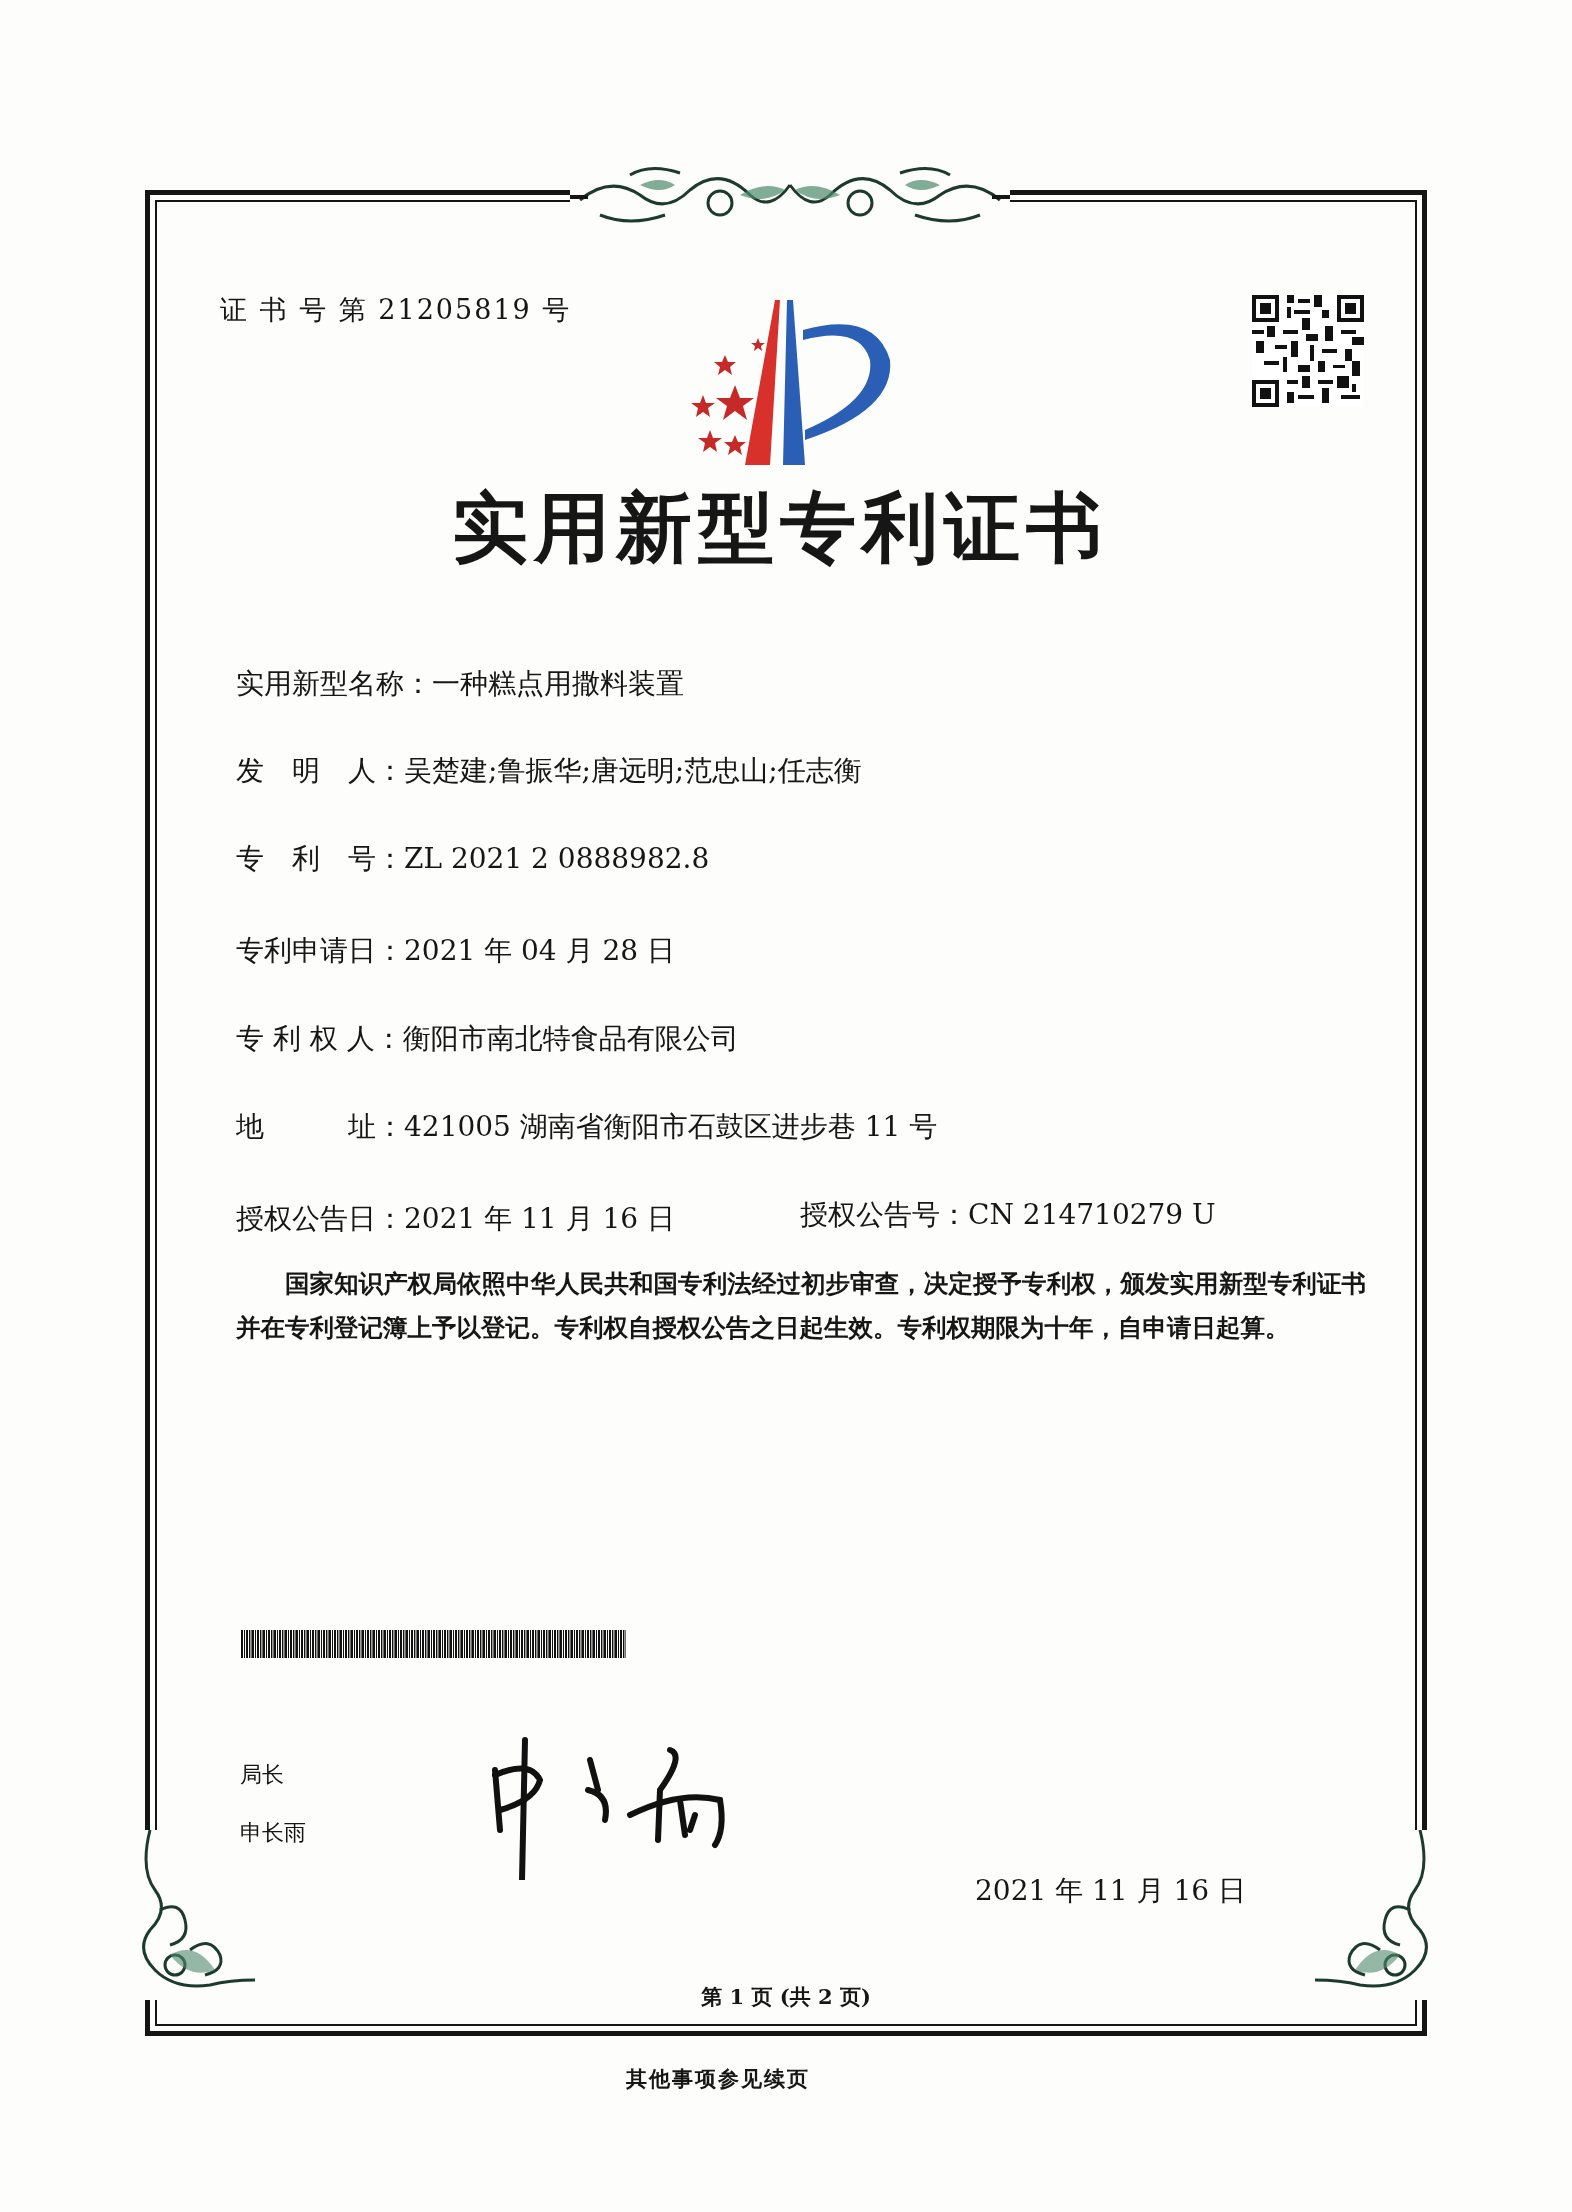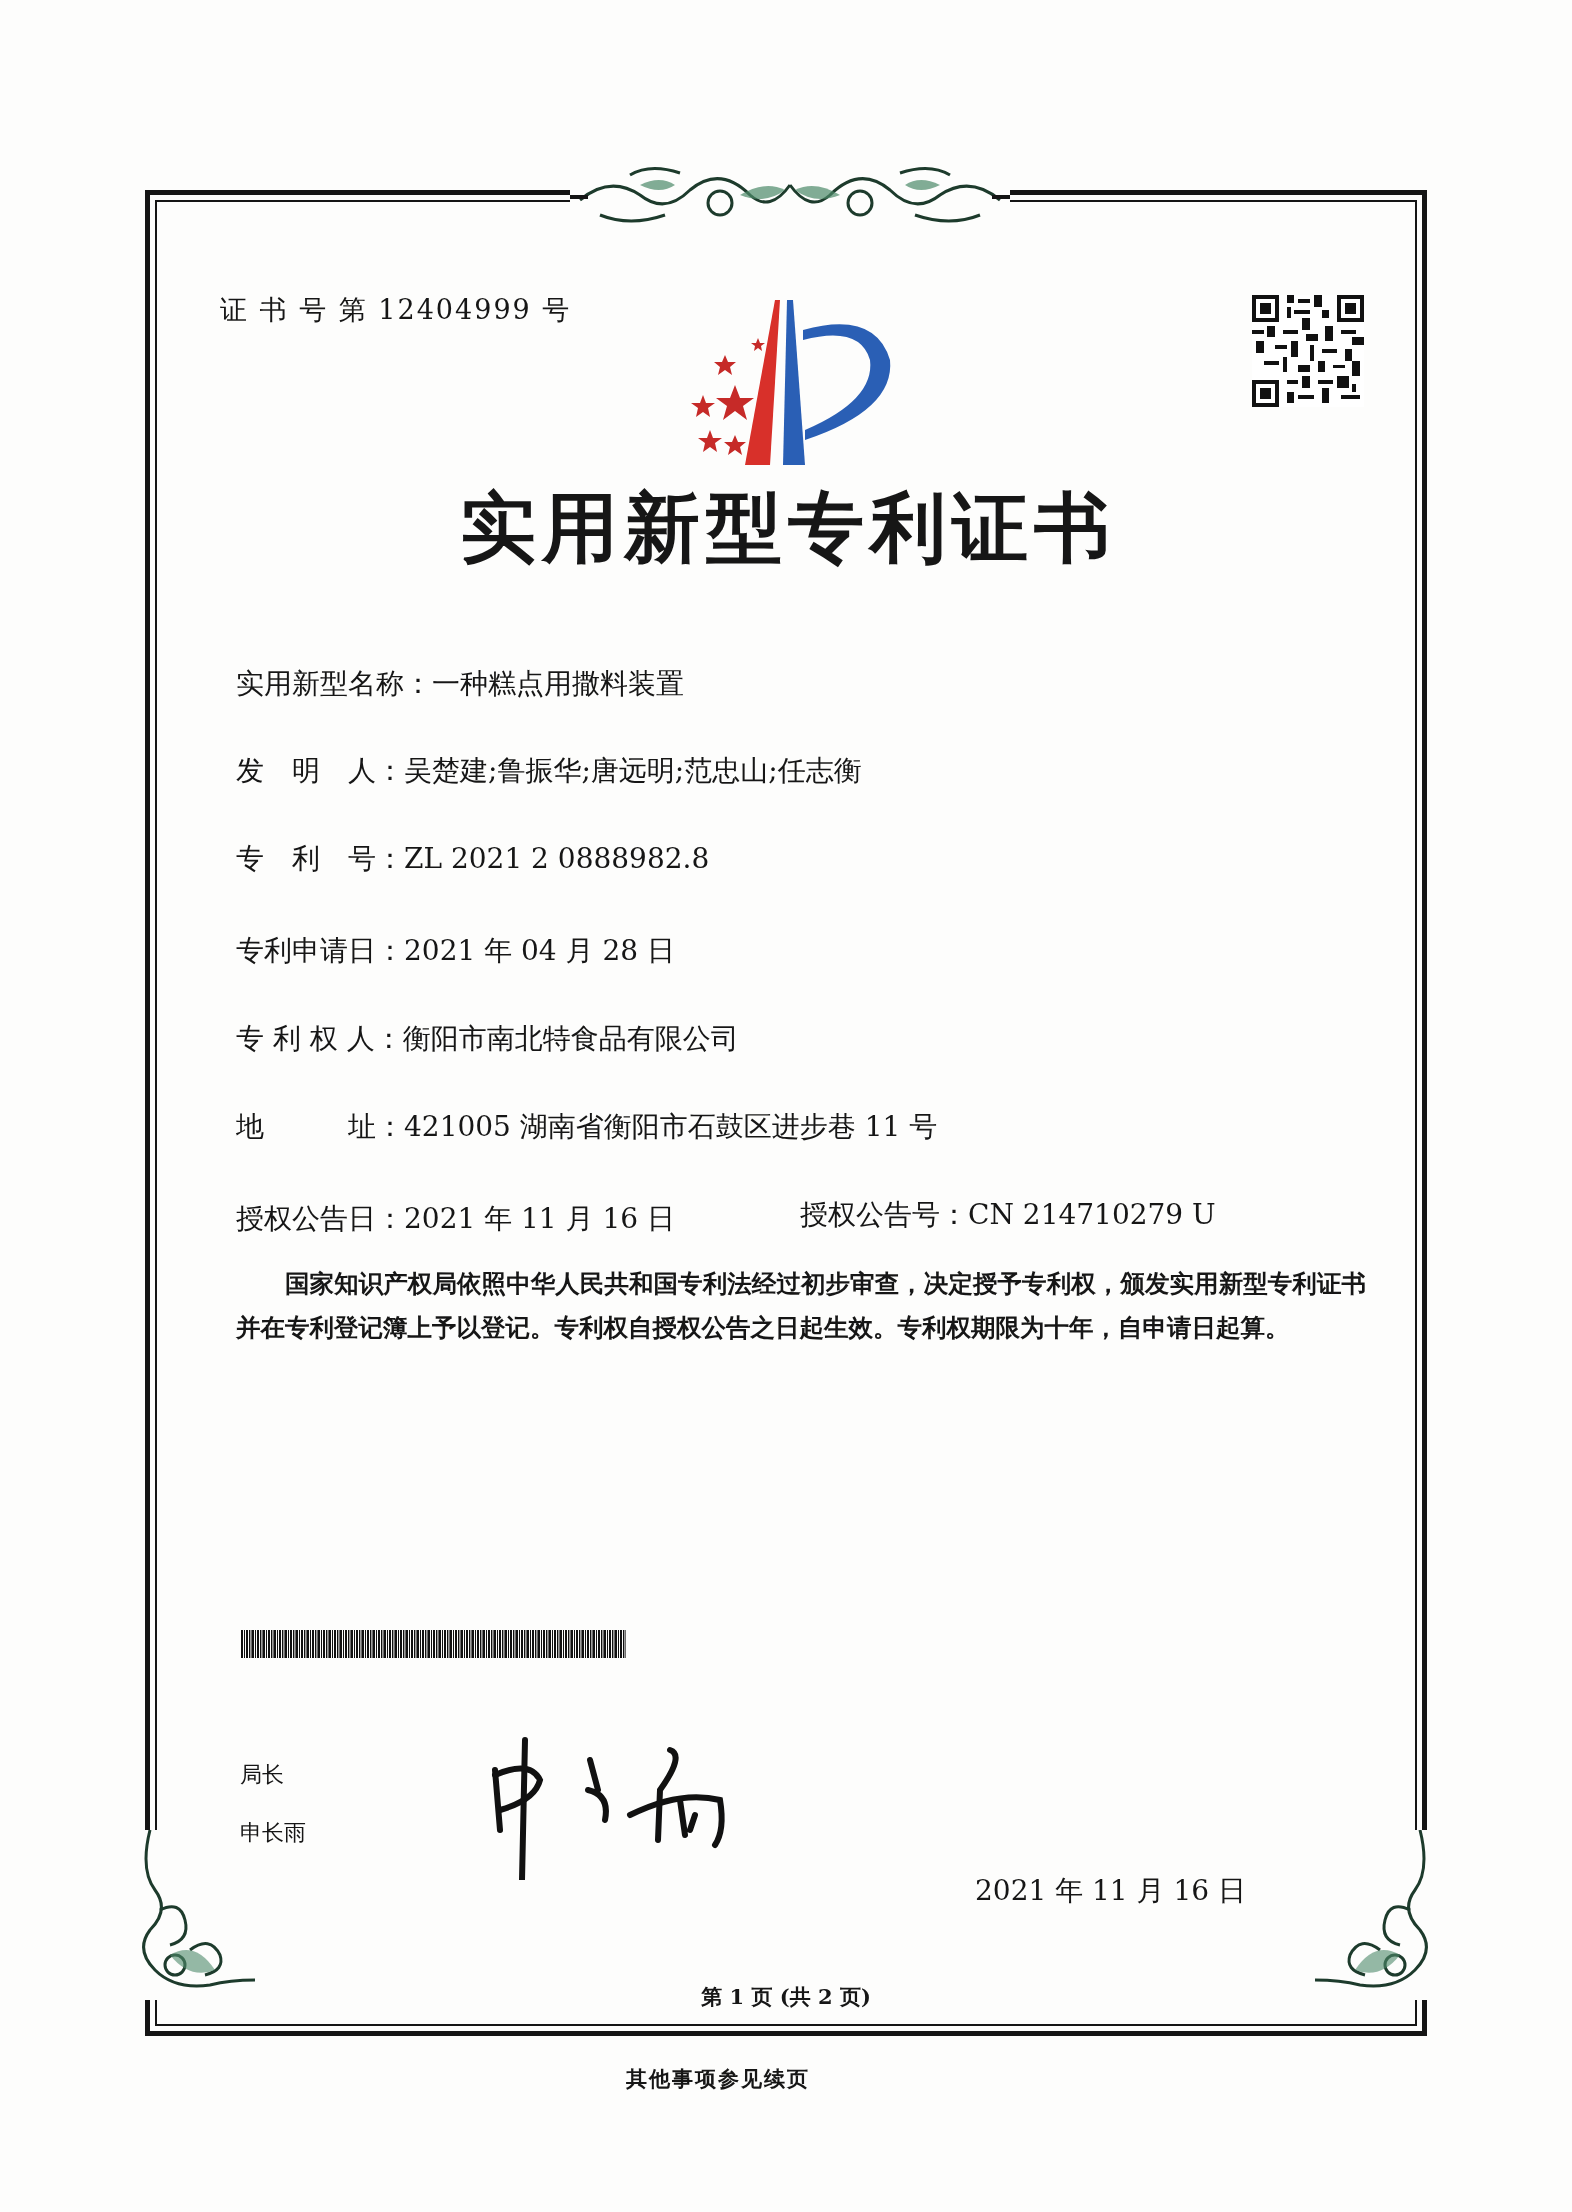--- a/index.html
+++ b/index.html
@@ -11,21 +11,21 @@
   }
   .abs { position: absolute; }
   
   .frame-outer { left: 145px; top: 190px; width: 1282px; height: 1846px; border: 5px solid #151515; box-sizing: border-box; }
   .frame-inner { left: 155px; top: 200px; width: 1262px; height: 1826px; border: 2px solid #151515; box-sizing: border-box; }
   .ornament-top { left: 570px; top: 155px; width: 440px; height: 80px; background: #fdfdfc; }
   .corner { width: 130px; height: 170px; background: #fdfdfc; }
   .cert-no { left: 220px; top: 292px; font-size: 27px; letter-spacing: 2px; }
   .logo { left: 675px; top: 290px; width: 230px; height: 180px; }
   .qr { left: 1252px; top: 295px; width: 112px; height: 112px; }
-  .title { left: 0; width: 1560px; top: 478px; text-align: center; font-size: 76px; font-weight: bold; letter-spacing: 6px; font-family: Liberation Mono, monospace; margin-left: 8px; }
+  .title { left: 0; width: 1560px; top: 478px; text-align: center; font-size: 76px; font-weight: bold; letter-spacing: 6px; font-family: Liberation Mono, monospace; }
   .row { left: 236px; font-size: 28px; white-space: nowrap; }
   .row .lbl { display: inline-block; }
   .para { left: 236px; width: 1130px; font-size: 24.5px; line-height: 44px; font-weight: bold; font-family: "DejaVu Sans", sans-serif; text-align: justify; }
   .para p { margin: 0; text-indent: 2em; }
   .barcode { left: 241px; top: 1630px; width: 385px; height: 28px; }
   .director-title, .director-name { left: 240px; font-size: 22px; font-family: "DejaVu Sans", sans-serif; }
   .signature { left: 480px; top: 1730px; width: 340px; height: 150px; }
   .issue-date { left: 975px; top: 1872px; font-size: 28px; }
   .page-no { left: 0; width: 1572px; top: 1983px; text-align: center; font-size: 21px; font-weight: bold; }
   .footer-note { left: 0; width: 1436px; top: 2065px; text-align: center; font-size: 21px; font-weight: bold; font-family: "DejaVu Sans", sans-serif; letter-spacing: 2px; }
@@ -75,21 +75,21 @@
     <g fill="none" stroke="#1d3b2c" stroke-width="3">
       <path d="M110 0 Q120 40 105 60 Q90 80 110 100 Q125 120 105 140 Q85 160 50 155 Q30 150 5 150"></path>
       <path d="M100 80 Q80 70 75 90 Q70 110 90 115"></path>
       <circle cx="85" cy="135" r="10"></circle>
       <path d="M70 120 Q50 105 40 125 Q35 140 55 145"></path>
     </g>
     <path d="M90 125 Q65 110 45 140 Q70 150 90 125Z" fill="#4e8b6a" opacity="0.6"></path>
   </svg>
 </div>
 
-<div class="abs cert-no">证 书 号 第 12404999 号</div>
+<div class="abs cert-no">证 书 号 第 21205819 号</div>
 
 <div class="abs logo">
   <svg width="230" height="180" viewBox="0 0 230 180">
     <polygon points="100,10 105,10 95,175 70,175" fill="#d8302a"></polygon>
     <polygon points="112,10 118,10 130,175 108,175" fill="#2a5fb5"></polygon>
     <path d="M128 40 Q200 20 215 70 Q220 120 130 150 L130 140 Q200 110 195 70 Q185 35 128 50Z" fill="#2a5fb5"></path>
     <g fill="#c62a28">
       <polygon points="60,95 65,108 79,108 68,116 72,130 60,121 48,130 52,116 41,108 55,108"></polygon>
       <polygon points="28,105 31,113 40,113 33,118 35,127 28,122 21,127 23,118 16,113 25,113"></polygon>
       <polygon points="50,65 53,72 61,72 55,77 57,85 50,80 43,85 45,77 39,72 47,72"></polygon>

